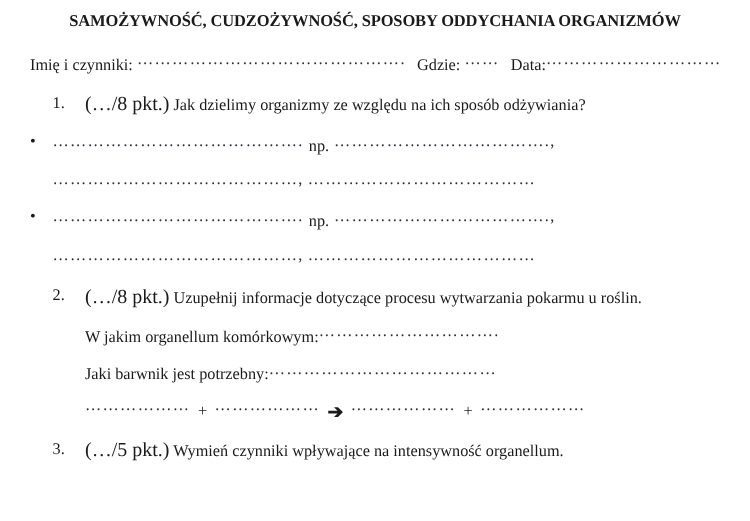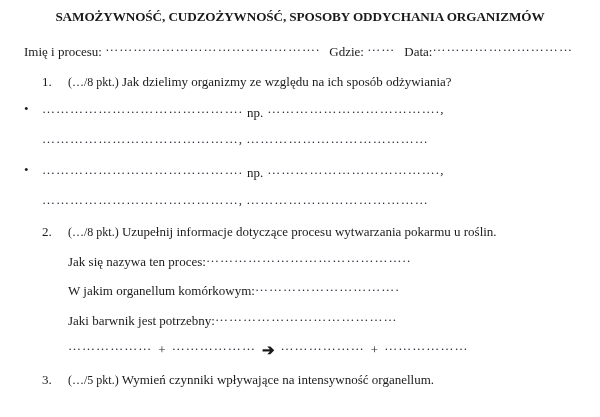--- a/index.html
+++ b/index.html
@@ -63,21 +63,21 @@
     line-height: 1.28;
   }
   .q-num {
     position: absolute;
     left: 42px;
     top: 0;
     font-size: 13px;
   }
   .q-pts {
     font-weight: normal;
-    font-size: 12px;
+    font-size: 16px;
   }
   .q-text {
     font-weight: normal;
     font-size: 13px;
   }
 
   
   .bullet-row {
     position: relative;
     padding-left: 42px;
@@ -133,21 +133,21 @@
   }
 </style>
 </head>
 <body>
 
 <div class="page">
 
   <div class="doc-title">SAMOŻYWNOŚĆ, CUDZOŻYWNOŚĆ, SPOSOBY ODDYCHANIA ORGANIZMÓW</div>
 
   <div class="ident-line">
-    <span>Imię i procesu:</span>
+    <span>Imię i czynniki:</span>
     <span class="dots">……………………………………….</span><span class="gap-sm"></span><span>Gdzie:</span>
     <span class="dots">……</span><span class="gap-sm"></span><span>Data:</span><span class="dots">…………………………</span>
   </div>
 
   <div class="q">
     <span class="q-num">1.</span>
     <span class="q-pts">(…/8 pkt.)</span>
     <span class="q-text">Jak dzielimy organizmy ze względu na ich sposób odżywiania?</span>
   </div>
 
@@ -168,23 +168,20 @@
     <span class="dots">……………………………………,</span>
     <span class="dots">…………………………………</span>
   </div>
 
   <div class="q">
     <span class="q-num">2.</span>
     <span class="q-pts">(…/8 pkt.)</span>
     <span class="q-text">Uzupełnij informacje dotyczące procesu wytwarzania pokarmu u roślin.</span>
 
     <div class="sub-row">
-      <span>Jak się nazywa ten proces:</span><span class="dots">……………………………………..</span>
-    </div>
-    <div class="sub-row">
       <span>W jakim organellum komórkowym:</span><span class="dots">………………………….</span>
     </div>
     <div class="sub-row">
       <span>Jaki barwnik jest potrzebny:</span><span class="dots">…………………………………</span>
     </div>
 
     <div class="eq-row">
       <span class="dots">………………</span><span class="eq-op">+</span><span class="dots">………………</span><span class="eq-arrow">➔</span><span class="dots">………………</span><span class="eq-op">+</span><span class="dots">………………</span>
     </div>
   </div>

